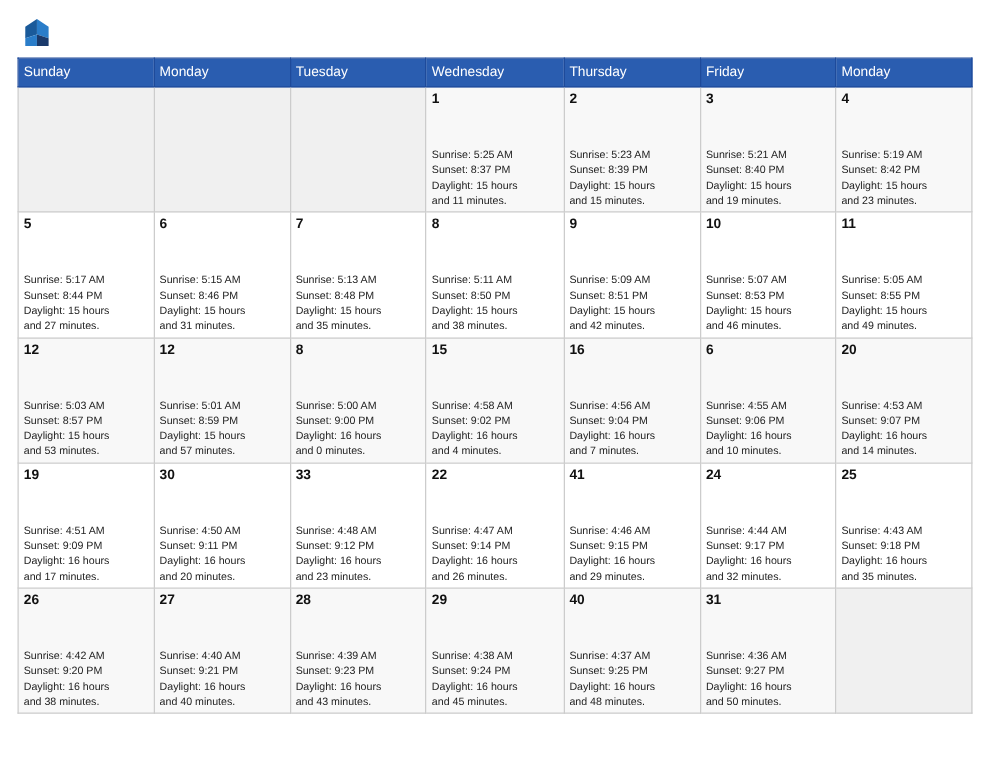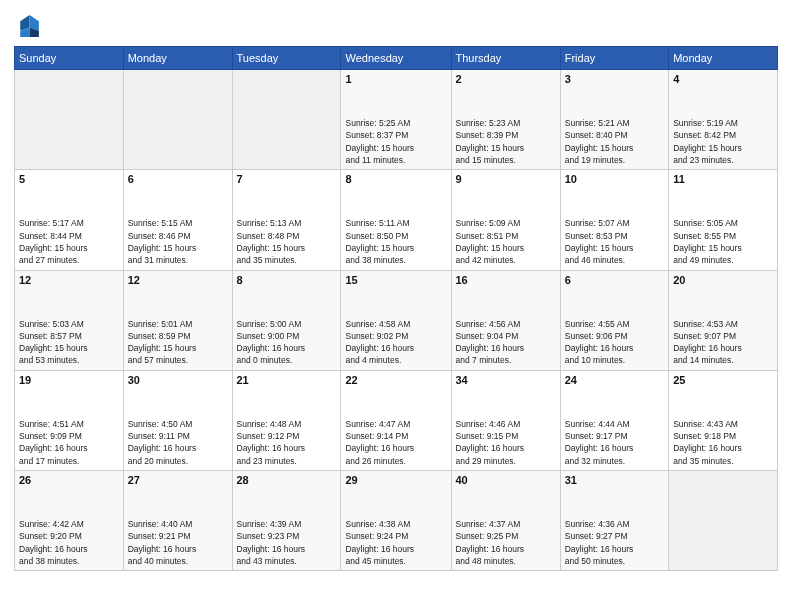--- a/index.html
+++ b/index.html
@@ -216,29 +216,29 @@
         <tr>
           <td>
             <span class="day-num">19</span>
             <div class="day-info">Sunrise: 4:51 AM<br>Sunset: 9:09 PM<br>Daylight: 16 hours<br>and 17 minutes.</div>
           </td>
           <td>
             <span class="day-num">30</span>
             <div class="day-info">Sunrise: 4:50 AM<br>Sunset: 9:11 PM<br>Daylight: 16 hours<br>and 20 minutes.</div>
           </td>
           <td>
-            <span class="day-num">21</span>
+            <span class="day-num">33</span>
             <div class="day-info">Sunrise: 4:48 AM<br>Sunset: 9:12 PM<br>Daylight: 16 hours<br>and 23 minutes.</div>
           </td>
           <td>
             <span class="day-num">22</span>
             <div class="day-info">Sunrise: 4:47 AM<br>Sunset: 9:14 PM<br>Daylight: 16 hours<br>and 26 minutes.</div>
           </td>
           <td>
-            <span class="day-num">34</span>
+            <span class="day-num">41</span>
             <div class="day-info">Sunrise: 4:46 AM<br>Sunset: 9:15 PM<br>Daylight: 16 hours<br>and 29 minutes.</div>
           </td>
           <td>
             <span class="day-num">24</span>
             <div class="day-info">Sunrise: 4:44 AM<br>Sunset: 9:17 PM<br>Daylight: 16 hours<br>and 32 minutes.</div>
           </td>
           <td>
             <span class="day-num">25</span>
             <div class="day-info">Sunrise: 4:43 AM<br>Sunset: 9:18 PM<br>Daylight: 16 hours<br>and 35 minutes.</div>
           </td>

